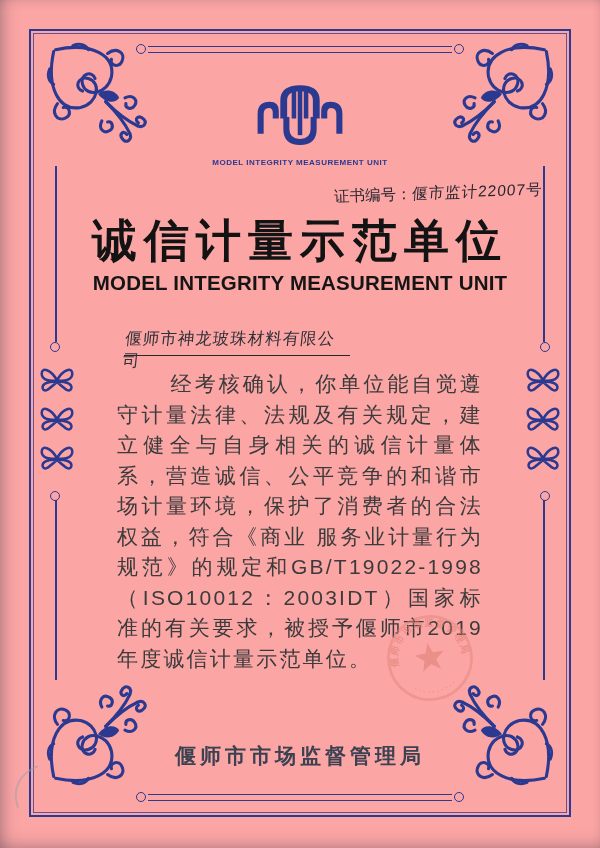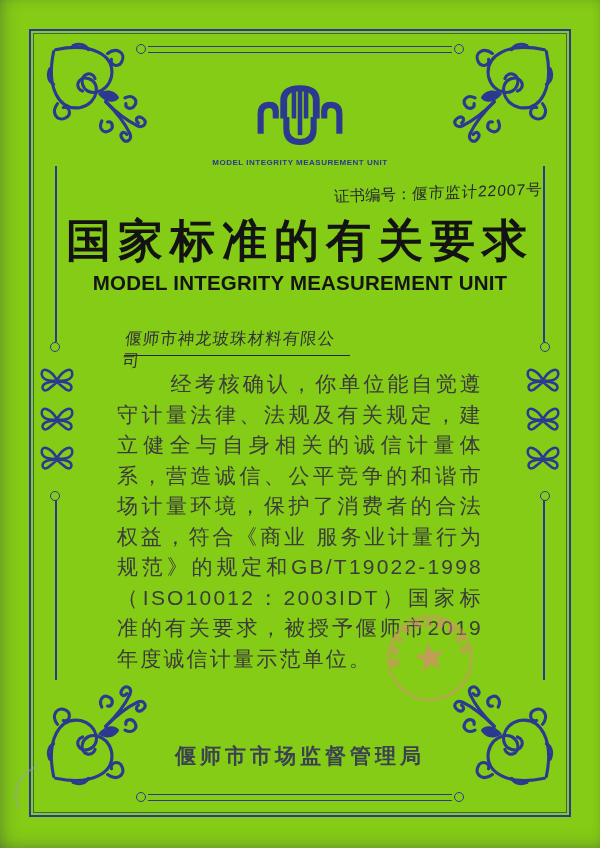--- a/index.html
+++ b/index.html
@@ -1,17 +1,17 @@
 <!DOCTYPE html>
 <html><head>
 <meta charset="utf-8">
 <style>
   html,body{margin:0;padding:0;background:#e8e8e6;}
   .page{
-    position:relative;width:600px;height:848px;margin:0 auto;background:#84cc16;
+    position:relative;width:600px;height:848px;margin:0 auto;background:#fca5a5;
     font-family:"Liberation Sans",sans-serif;overflow:hidden;
     box-shadow: inset 14px 0 18px -14px rgba(55,55,70,.5),
                 inset 0 -14px 18px -14px rgba(55,55,70,.4),
                 inset -8px 0 12px -12px rgba(55,55,70,.3),
                 inset 0 10px 12px -12px rgba(55,55,70,.25);
   }
   
   .frame{position:absolute;left:29px;top:29px;right:29px;bottom:31px;border:2.5px solid #2b3990;}
   .frame::after{content:"";position:absolute;inset:2px;border:1px solid rgba(43,57,144,.75);}
   .corner{position:absolute;width:106px;height:106px;color:#2b3990;}
@@ -147,21 +147,21 @@
       <path d="M14,72 L14,46 Q14,30 30,30 Q42,30 42,42 L42,52 L34,52 L34,44 Q34,38 29,38 Q22,38 22,46 L22,72 Z"></path>
       <path d="M126,72 L126,46 Q126,30 110,30 Q98,30 98,42 L98,52 L106,52 L106,44 Q106,38 111,38 Q118,38 118,46 L118,72 Z"></path>
     </g>
   </svg>
   <div class="brand-caption">MODEL INTEGRITY MEASUREMENT UNIT</div>
 
   <div class="cert-no">
     <span>证书编号：</span><span class="hand">偃市监计22007号</span>
   </div>
 
-  <h1 class="title-zh">国家标准的有关要求</h1>
+  <h1 class="title-zh">诚信计量示范单位</h1>
   <div class="title-en">MODEL INTEGRITY MEASUREMENT UNIT</div>
 
   <div class="recipient">
     <span class="hand">偃师市神龙玻珠材料有限公司</span>
   </div>
 
   <p class="body-text">经考核确认，你单位能自觉遵守计量法律、法规及有关规定，建立健全与自身相关的诚信计量体系，营造诚信、公平竞争的和谐市场计量环境，保护了消费者的合法权益，符合《商业 服务业计量行为规范》的规定和GB/T19022-1998（ISO10012：2003IDT）国家标准的有关要求，被授予偃师市2019年度诚信计量示范单位。</p>
 
 
   <svg class="seal" viewBox="0 0 100 104">

